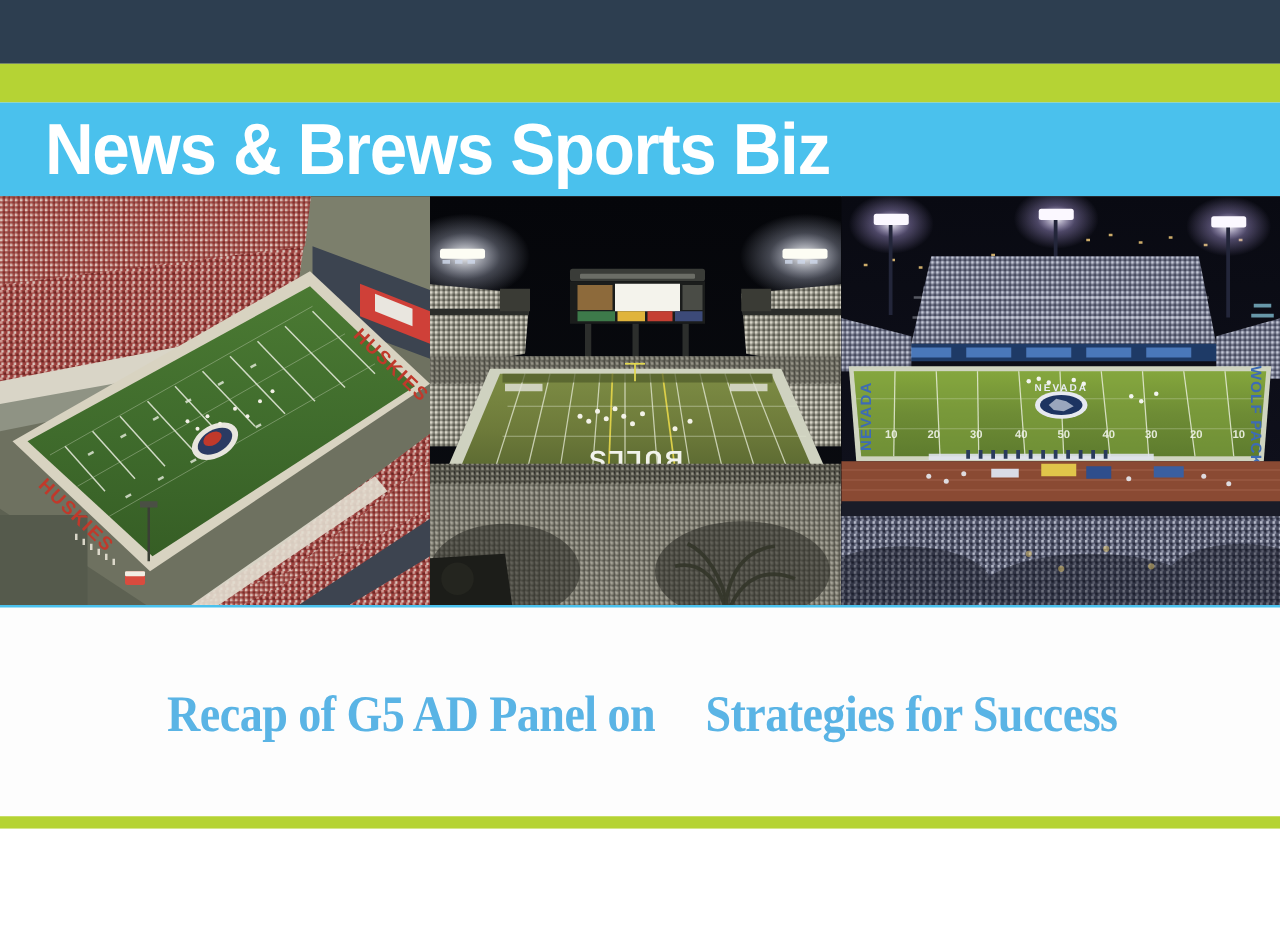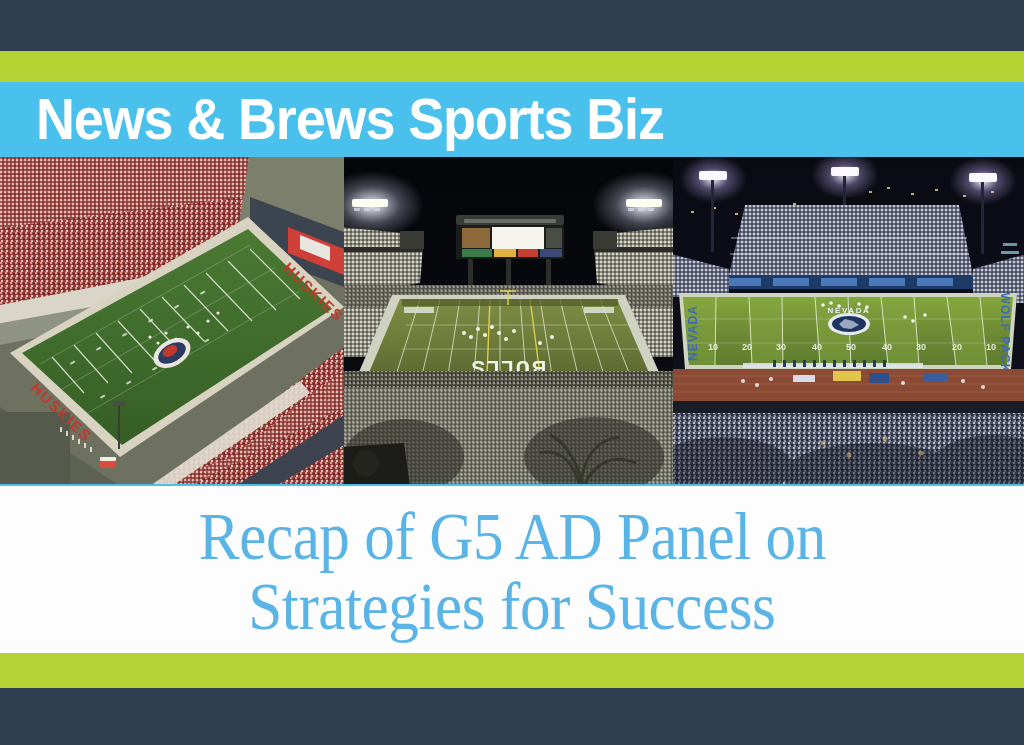--- a/index.html
+++ b/index.html
@@ -6,21 +6,21 @@
     margin: 0;
     padding: 0;
     background: #ffffff;
   }
   body {
     font-family: "Liberation Sans", sans-serif;
   }
   .poster {
     position: relative;
     width: 1024px;
-    height: 745px;
+    height: 663px;
     overflow: hidden;
     background: #ffffff;
   }
 
   
   .band {
     position: absolute;
     left: 0;
     width: 100%;
   }
@@ -83,27 +83,26 @@
   }
 
   
   .headline {
     position: absolute;
     left: 0;
     top: 492px;
     width: 1024px;
     height: 158px;
     display: flex;
-    flex-direction: column;
     align-items: center;
     justify-content: center;
     color: #5ab4e5;
     font-family: "Liberation Serif", "DejaVu Serif", serif;
-    font-weight: normal;
-    font-size: 68px;
+    font-weight: bold;
+    font-size: 41px;
     line-height: 1.03;
     letter-spacing: -0.5px;
     white-space: nowrap;
     text-align: center;
   }
   .headline-line {
     display: block;
     transform: scaleX(0.9);
     transform-origin: center center;
   }

